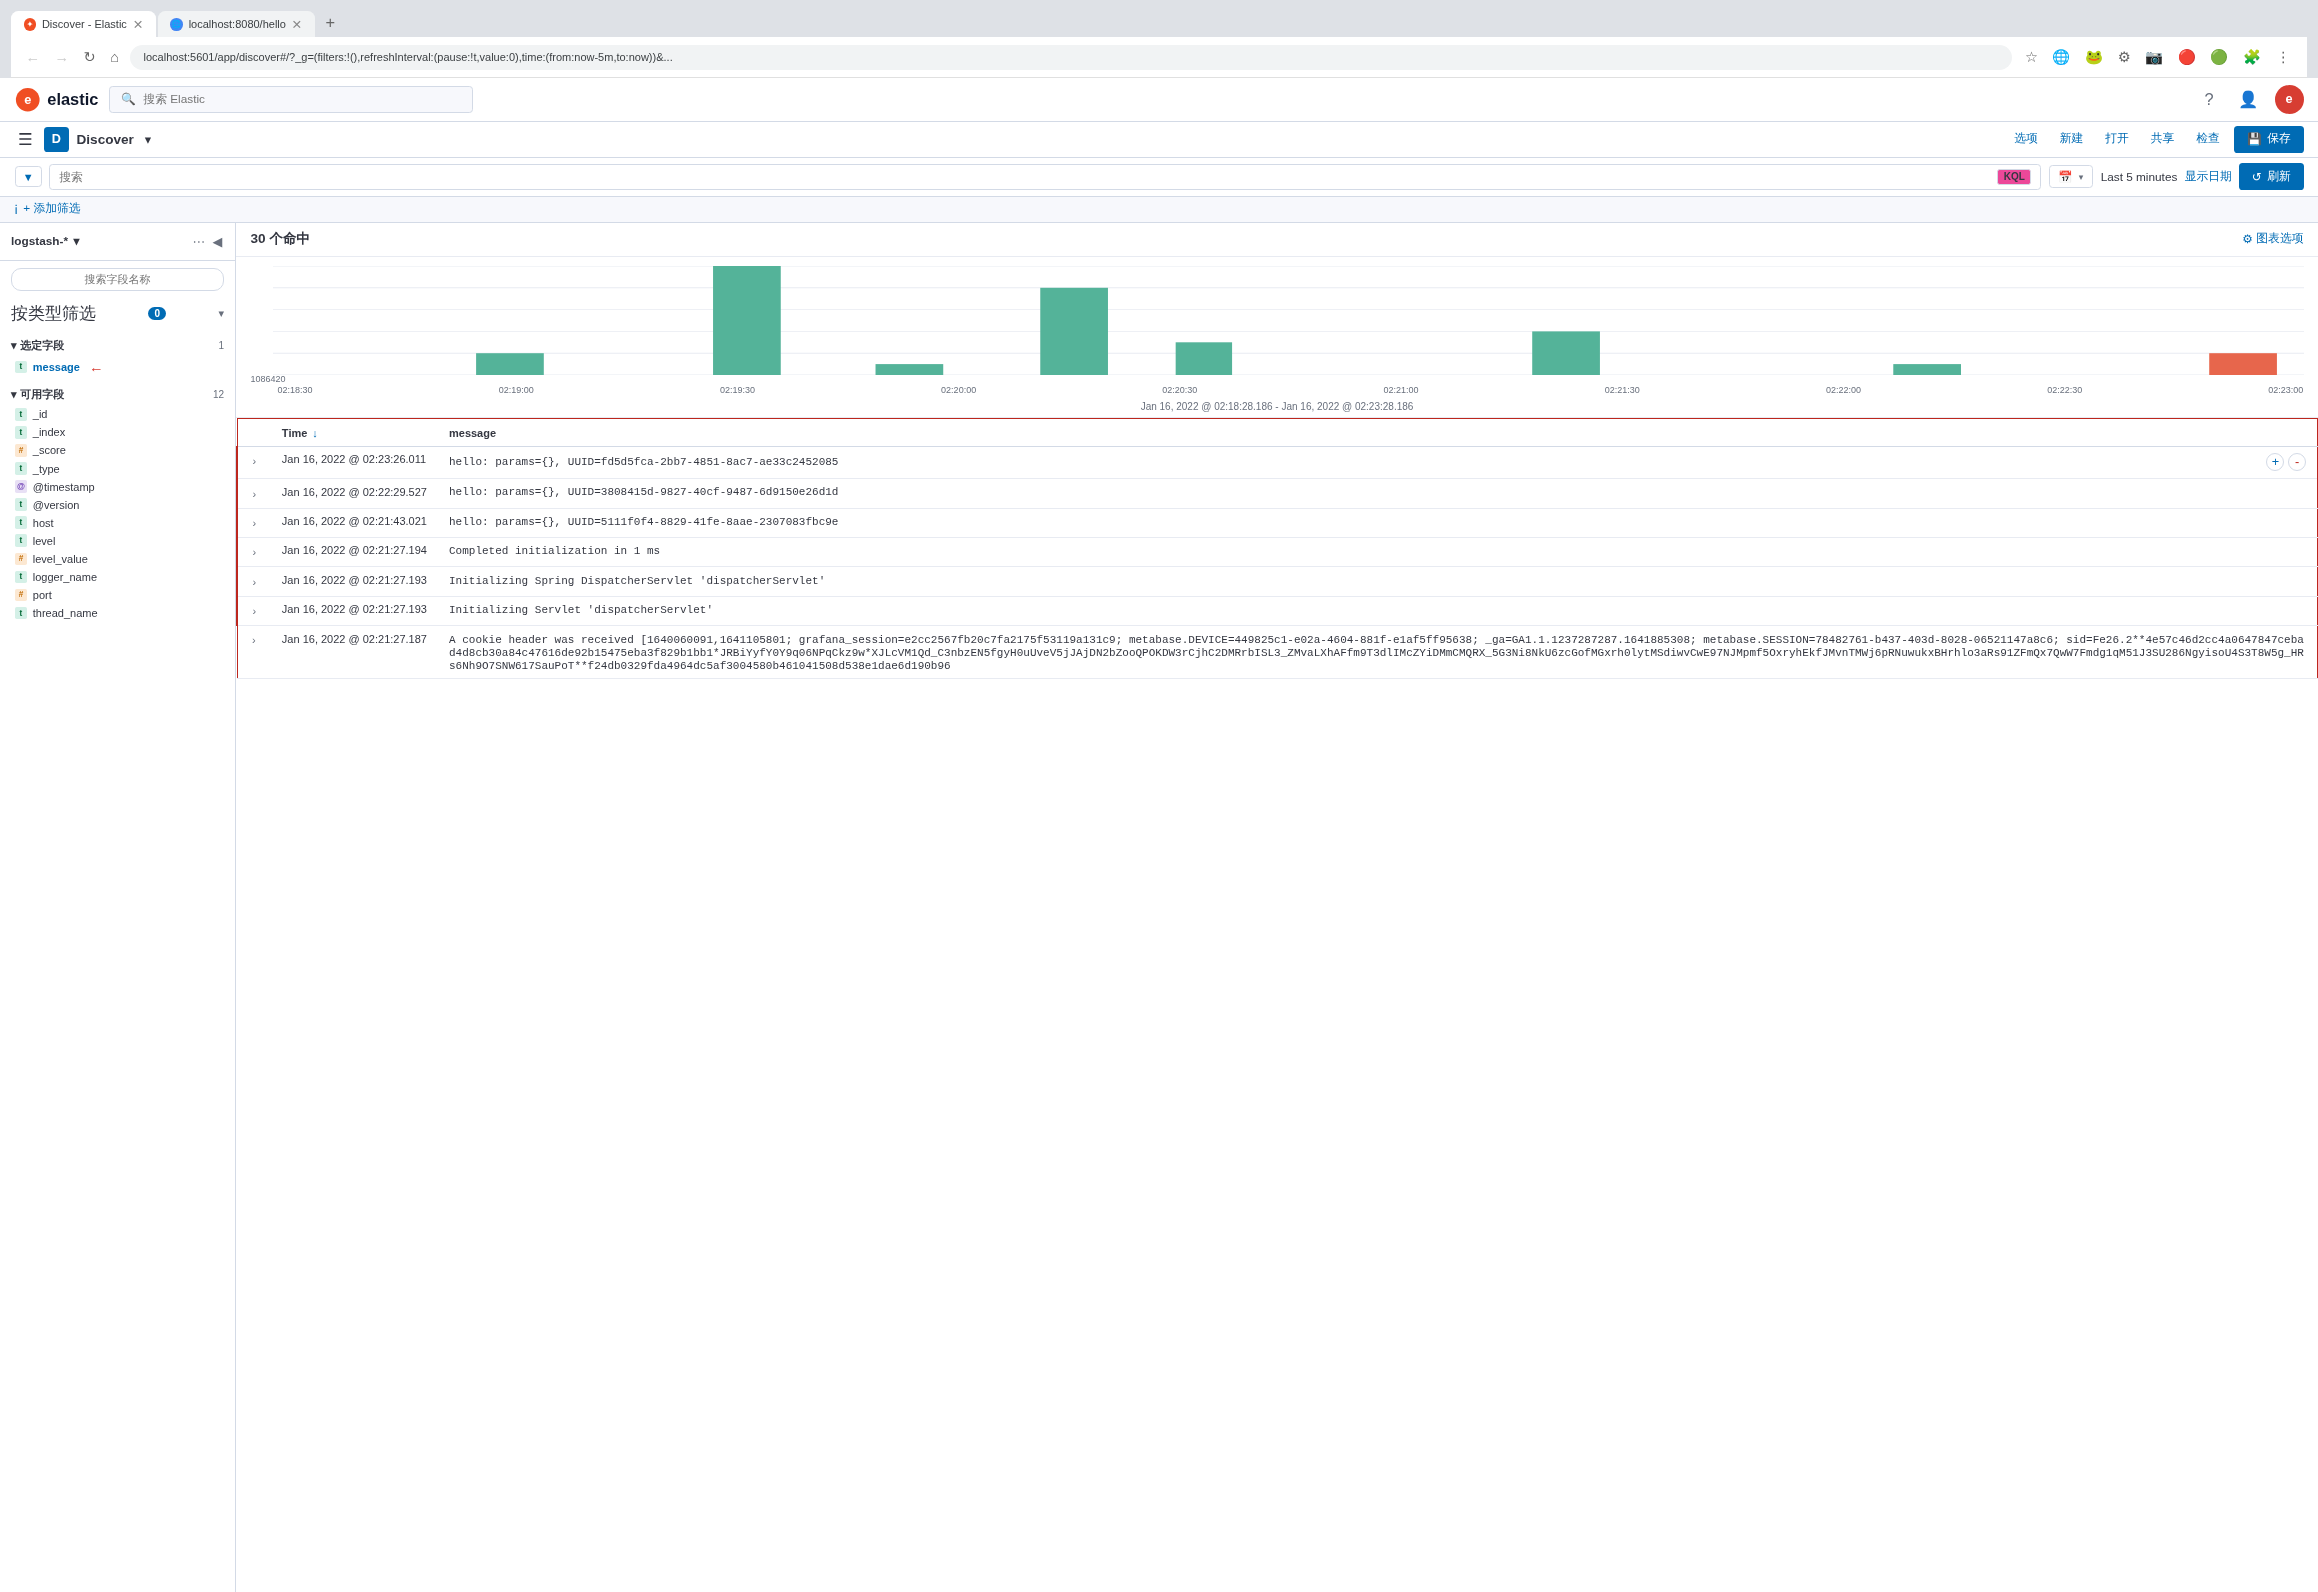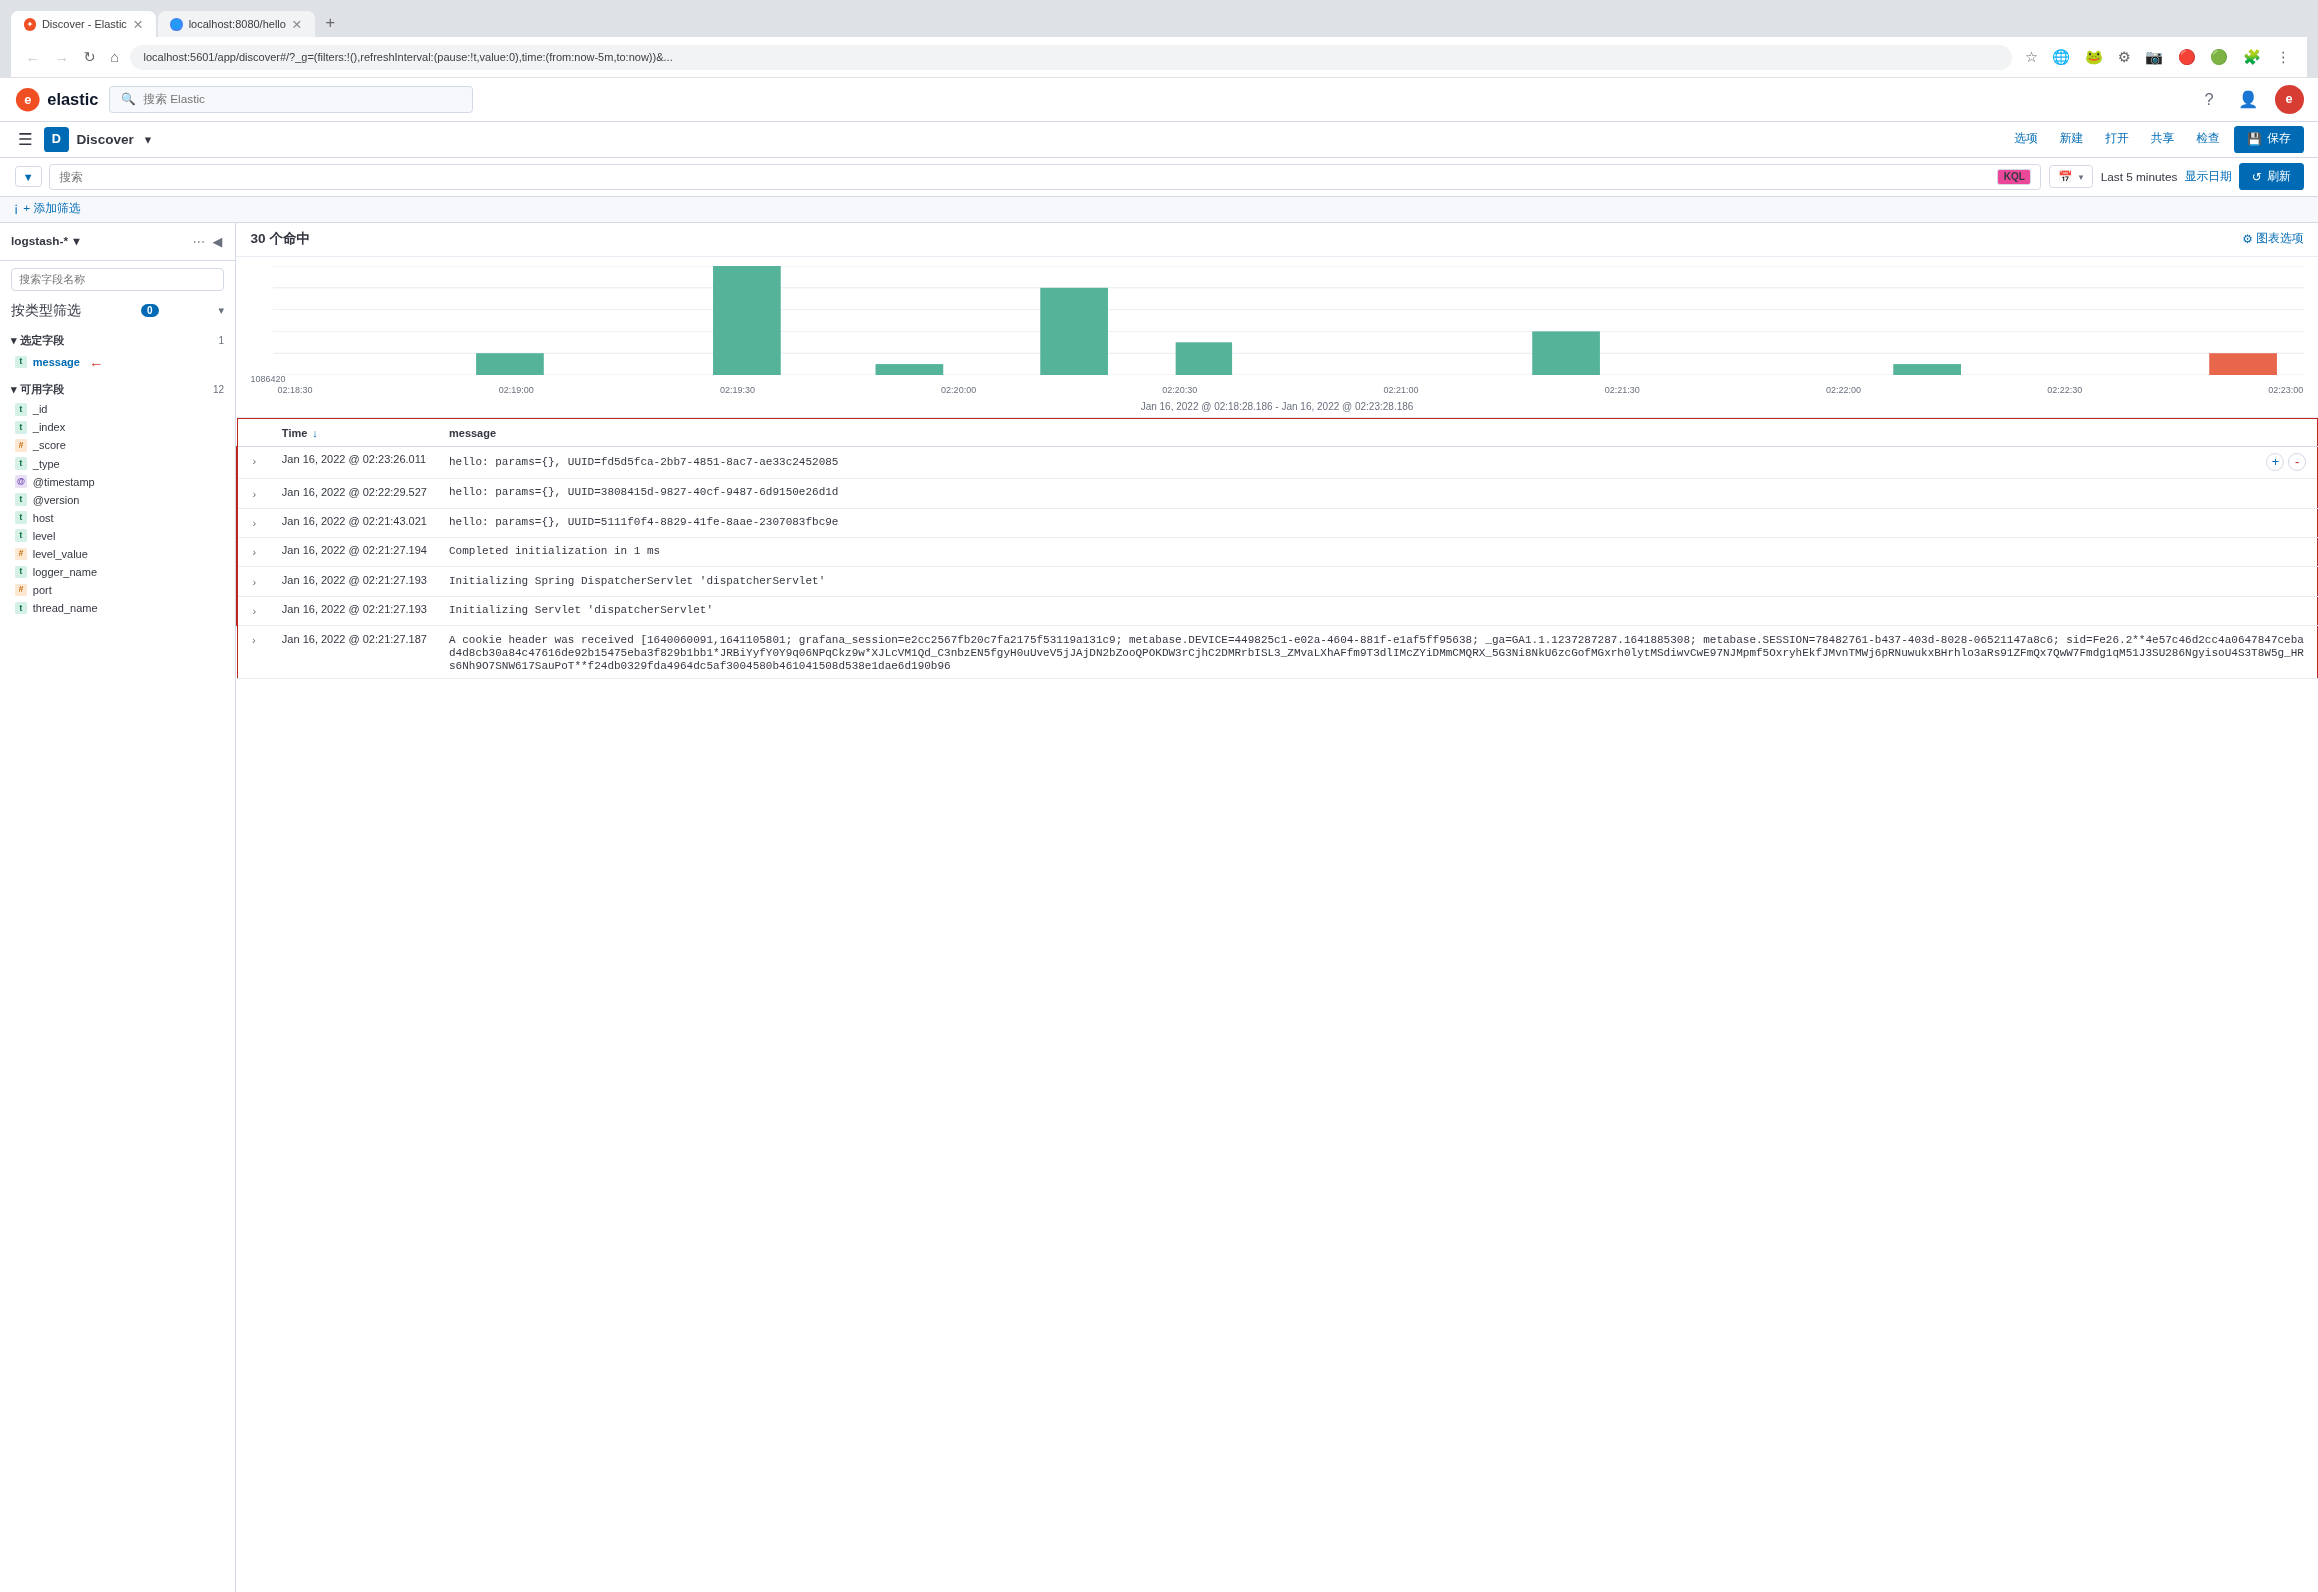--- a/index.html
+++ b/index.html
@@ -64,21 +64,21 @@
 
     
     .sidebar { width: 236px; background: #fff; border-right: 0.9px solid #d3dae6; display: flex; flex-direction: column; overflow: hidden; flex-shrink: 0; }
     .sidebar-index { display: flex; align-items: center; justify-content: space-between; padding: 9px 11px; border-bottom: 0.9px solid #d3dae6; }
     .index-selector { display: flex; align-items: center; gap: 5.5px; cursor: pointer; font-size: 11.8px; font-weight: 600; color: #343741; flex: 1; }
     .sidebar-actions { display: flex; gap: 3.6px; }
     .sidebar-icon-btn { background: none; border: none; color: #69707d; cursor: pointer; font-size: 12.7px; padding: 1.8px; }
     .sidebar-search { padding: 7.3px 11px; }
     .sidebar-search input { width: 100%; border: 0.9px solid #d3dae6; border-radius: 3.6px; padding: 4.5px 7.3px; font-size: 11px; outline: none; }
     .filter-type-row { display: flex; align-items: center; justify-content: space-between; padding: 3.6px 11px 7.3px; }
-    .filter-type-label { font-size: 14px; color: #343741; }
+    .filter-type-label { font-size: 17px; color: #343741; }
     .filter-type-count { background: #006bb4; color: white; border-radius: 9px; padding: 0.9px 6.4px; font-size: 10px; font-weight: 600; }
     .sidebar-section { padding: 5.5px 11px 3.6px; }
     .sidebar-section-header { display: flex; align-items: center; justify-content: space-between; cursor: pointer; margin-bottom: 3.6px; }
     .sidebar-section-title { font-size: 11px; font-weight: 600; color: #343741; display: flex; align-items: center; gap: 3.6px; }
     .sidebar-section-count { font-size: 10px; color: #69707d; }
     .sidebar-field { display: flex; align-items: center; gap: 5.5px; padding: 2.7px 3.6px; cursor: pointer; border-radius: 2.7px; }
     .field-type-badge { width: 12.7px; height: 12.7px; border-radius: 1.8px; display: flex; align-items: center; justify-content: center; font-size: 8.2px; font-weight: 700; flex-shrink: 0; }
     .field-type-t { background: #d4f0e7; color: #016935; }
     .field-type-hash { background: #fce8d2; color: #c06a00; }
     .field-type-at { background: #e8e0f5; color: #6e3fb5; }
@@ -228,21 +228,21 @@
       <div class="index-selector">
         <span>logstash-*</span>
         <span>▾</span>
       </div>
       <div class="sidebar-actions">
         <button class="sidebar-icon-btn">⋯</button>
         <button class="sidebar-icon-btn">◀</button>
       </div>
     </div>
     <div class="sidebar-search">
-      <input style="width: 100%; border: 0.9px solid rgb(211, 218, 230); border-radius: 4px; padding: 4.5px 7.3px; font-size: 11px; outline: none;" placeholder="搜索字段名称">
+      <input style="width: 100%; border: 0.9px solid rgb(211, 218, 230); border-radius: 10px; padding: 4.5px 7.3px; font-size: 11px; outline: none; text-align: center;" placeholder="搜索字段名称">
     </div>
     <div class="filter-type-row">
       <span class="filter-type-label">按类型筛选</span>
       <span class="filter-type-count">0</span>
       <span style="font-size:11px;color:#69707d;">▾</span>
     </div>
 
     <div class="sidebar-section">
       <div class="sidebar-section-header">
         <span class="sidebar-section-title">

